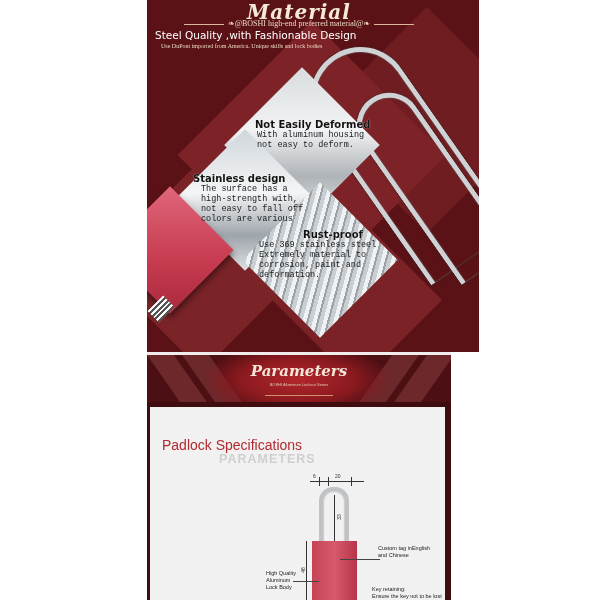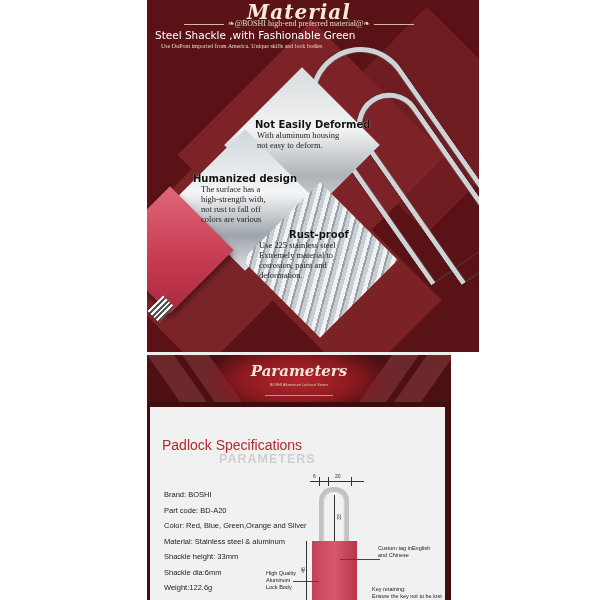--- a/index.html
+++ b/index.html
@@ -16,21 +16,21 @@
   .subline{position:absolute;top:19px;left:0;width:304px;text-align:center;color:#e8d6c0;font-family:"Liberation Serif",serif;font-size:8px;}
   .subline .rule{display:inline-block;width:40px;height:1px;background:#d9b99a;vertical-align:middle;margin:0 4px;}
   .headline{position:absolute;top:29px;left:8px;color:#ffffff;font-family:"DejaVu Sans",sans-serif;font-size:10.5px;}
   .tiny{position:absolute;top:43px;left:14px;color:#e8d6c0;font-family:"Liberation Serif",serif;font-size:6px;}
   .panel{position:absolute;overflow:hidden;background:linear-gradient(135deg,#d8dcde,#f2f3f4 40%,#aeb3b7 70%,#e9eaeb);transform:rotate(45deg);}
   .p1{left:100px;top:90px;width:110px;height:110px;}
   .p2{left:48px;top:150px;width:100px;height:100px;background:linear-gradient(135deg,#cfd6db,#f4f5f6 45%,#9ea5ab 75%,#dde0e2);}
   .p3{left:118px;top:205px;width:110px;height:110px;background:repeating-linear-gradient(60deg,#c9ced2 0 4px,#f0f1f2 4px 8px,#9aa1a7 8px 10px);}
   .feat{position:absolute;color:#111;}
   .feat .h{font-family:"DejaVu Sans",sans-serif;font-weight:bold;font-size:10px;color:#111;text-shadow:0 0 1px #fff;}
-  .feat .t{font-family:Liberation Serif, serif;font-size:8.5px;line-height:10px;color:#222;}
+  .feat .t{font-family:Liberation Mono, monospace;font-size:8.5px;line-height:10px;color:#222;}
   .f1{left:108px;top:119px;}
   .f1 .t{margin-left:2px;}
   .f2{left:46px;top:173px;}
   .f2 .t{margin-left:8px;}
   .f3{left:112px;top:229px;}
   .f3 .t{margin-left:0px;}
   .lockbody{position:absolute;left:-22px;top:205px;width:90px;height:90px;background:linear-gradient(135deg,#e0667a,#c63a4e 60%,#a92a3e);transform:rotate(45deg);box-shadow:3px 3px 6px rgba(0,0,0,.5);}
   .shackle-stub{position:absolute;left:6px;top:298px;width:16px;height:22px;background:repeating-linear-gradient(90deg,#fff 0 2px,#555 2px 4px);transform:rotate(45deg);}
   .clip{position:absolute;border:5px solid #cfd3d6;border-radius:60px 60px 0 0;box-shadow:inset 0 0 2px #666,0 0 2px #333;}
   .clip1{left:205px;top:34px;width:90px;height:240px;transform:rotate(-35deg);border-bottom:none;}
@@ -77,43 +77,43 @@
     <div class="panel p2"></div>
     <div class="panel p3"></div>
 
     <div class="lockbody"></div>
     <div class="shackle-stub"></div>
 
     <div class="title-script">Material</div>
     <div class="subline">
       <span class="rule"></span><span>❧@BOSHI high-end preferred material@❧</span><span class="rule"></span>
     </div>
-    <div class="headline">Steel Shackle ,with Fashionable Green</div>
+    <div class="headline">Steel Quality ,with Fashionable Design</div>
     <div class="tiny">Use DuPont imported from America.  Unique skills and lock bodies</div>
 
     <div class="feat f1">
       <div class="h">Not Easily Deformed</div>
       <div class="t">
         <div>With aluminum housing</div>
         <div>not easy to deform.</div>
       </div>
     </div>
     <div class="feat f2">
-      <div class="h">Humanized design</div>
+      <div class="h">Stainless design</div>
       <div class="t">
         <div>The surface has a</div>
         <div>high-strength with,</div>
-        <div>not rust to fall off</div>
+        <div>not easy to fall off</div>
         <div>colors are various</div>
       </div>
     </div>
     <div class="feat f3">
-      <div class="h" style="margin-left:30px">Rust-proof</div>
+      <div class="h" style="margin-left:44px">Rust-proof</div>
       <div class="t">
-        <div>Use 225 stainless steel</div>
+        <div>Use 369 stainless steel</div>
         <div>Extremely material to</div>
         <div>corrosion, paint and</div>
         <div>deformation.</div>
       </div>
     </div>
   </section>
 
   <div class="divider"></div>
 
   <section class="params">
@@ -124,29 +124,20 @@
     <div class="glow"></div>
     <div class="ptitle">Parameters</div>
     <div class="psub">BOSHI Aluminum Lockout Series</div>
     <div class="pline"></div>
   </section>
 
   <section class="specframe">
     <div class="spec">
       <div class="spec-title">Padlock Specifications</div>
       <div class="spec-sub">PARAMETERS</div>
-      <ul class="spec-list">
-        <li>Brand: BOSHI</li>
-        <li>Part code: BD-A20</li>
-        <li>Color: Red, Blue, Green,Orange and Silver</li>
-        <li>Material: Stainless steel &amp; aluminum</li>
-        <li>Shackle height: 33mm</li>
-        <li>Shackle dia:6mm</li>
-        <li>Weight:122.6g</li>
-      </ul>
 
       <div class="diagram">
 
         <div class="dimline" style="left:20px;top:12px;width:54px;height:1px;"></div>
         <div class="dimline" style="left:29px;top:8px;width:1px;height:9px;"></div>
         <div class="dimline" style="left:38px;top:8px;width:1px;height:9px;"></div>
         <div class="dimline" style="left:61px;top:8px;width:1px;height:9px;"></div>
         <div class="dim" style="left:23px;top:4px;">6</div>
         <div class="dim" style="left:45px;top:4px;">20</div>
 

